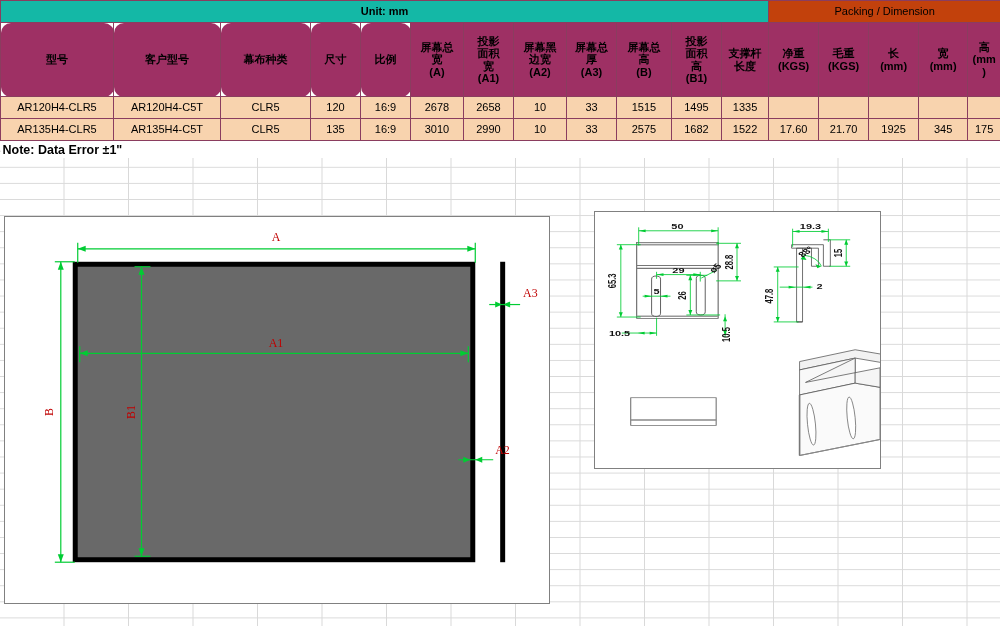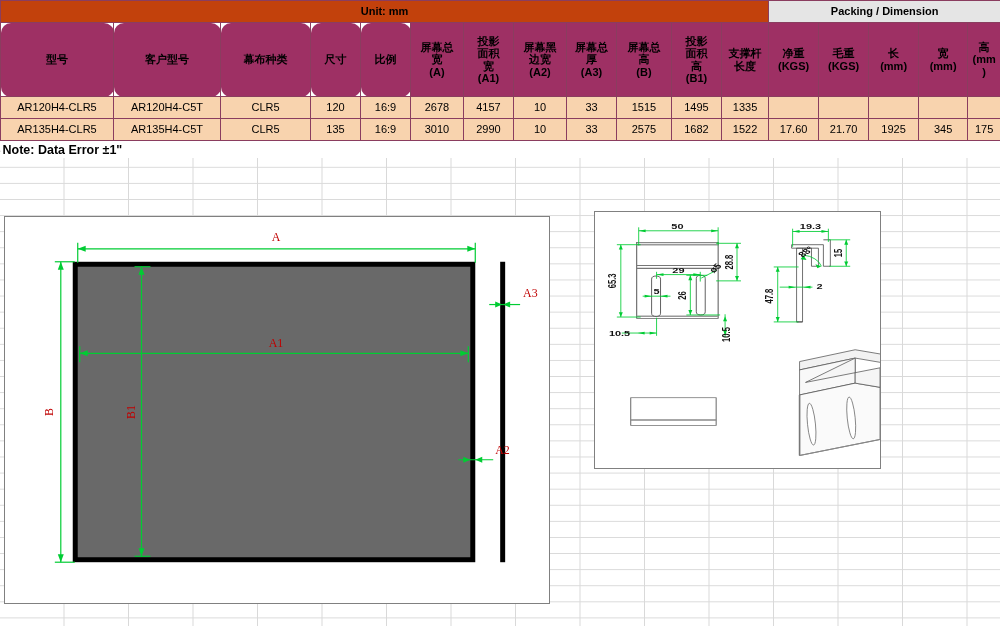--- a/index.html
+++ b/index.html
@@ -30,27 +30,27 @@
     border:1px solid #8a3d5f;
     padding:0;
     font-size:11px;
     line-height:1.12;
     text-align:center;
     vertical-align:middle;
     color:#000;
     overflow:hidden;
   }
   .unit-cell{
-    background:#c2410c;color:#fff;font-weight:bold;font-size:13px;
+    background:#14b8a6;color:#fff;font-weight:bold;font-size:13px;
     text-align:left;padding-left:5px;height:21px;
     border:1px solid #9e3064;
     margin-left:16px;
   }
   .pack-cell{
-    background:#e5e5e5;color:#fff;font-weight:bold;font-size:13px;
+    background:#c2410c;color:#fff;font-weight:normal;font-size:13px;
     text-align:center;height:21px;border:1px solid #c9a2b6;
   }
   .colhdr{
     background:#9e3064;color:#fff;font-weight:bold;font-size:12px;
     height:73px;vertical-align:bottom;padding-bottom:3px;
     border:1px solid #c9a2b6;
     white-space:pre-line;
   }
   .colhdr.mid{vertical-align:middle;border-radius:10px;}
   .datacell{
@@ -148,21 +148,21 @@
 
   </tbody>
     <tbody id="table-body">
       <tr>
         <td class="datacell">AR120H4-CLR5</td>
         <td class="datacell">AR120H4-C5T</td>
         <td class="datacell">CLR5</td>
         <td class="datacell">120</td>
         <td class="datacell">16:9</td>
         <td class="datacell">2678</td>
-        <td class="datacell">4157</td>
+        <td class="datacell">2658</td>
         <td class="datacell">10</td>
         <td class="datacell">33</td>
         <td class="datacell">1515</td>
         <td class="datacell">1495</td>
         <td class="datacell">1335</td>
         <td class="datacell empty"></td>
         <td class="datacell empty"></td>
         <td class="datacell empty"></td>
         <td class="datacell empty"></td>
         <td class="datacell empty"></td>

